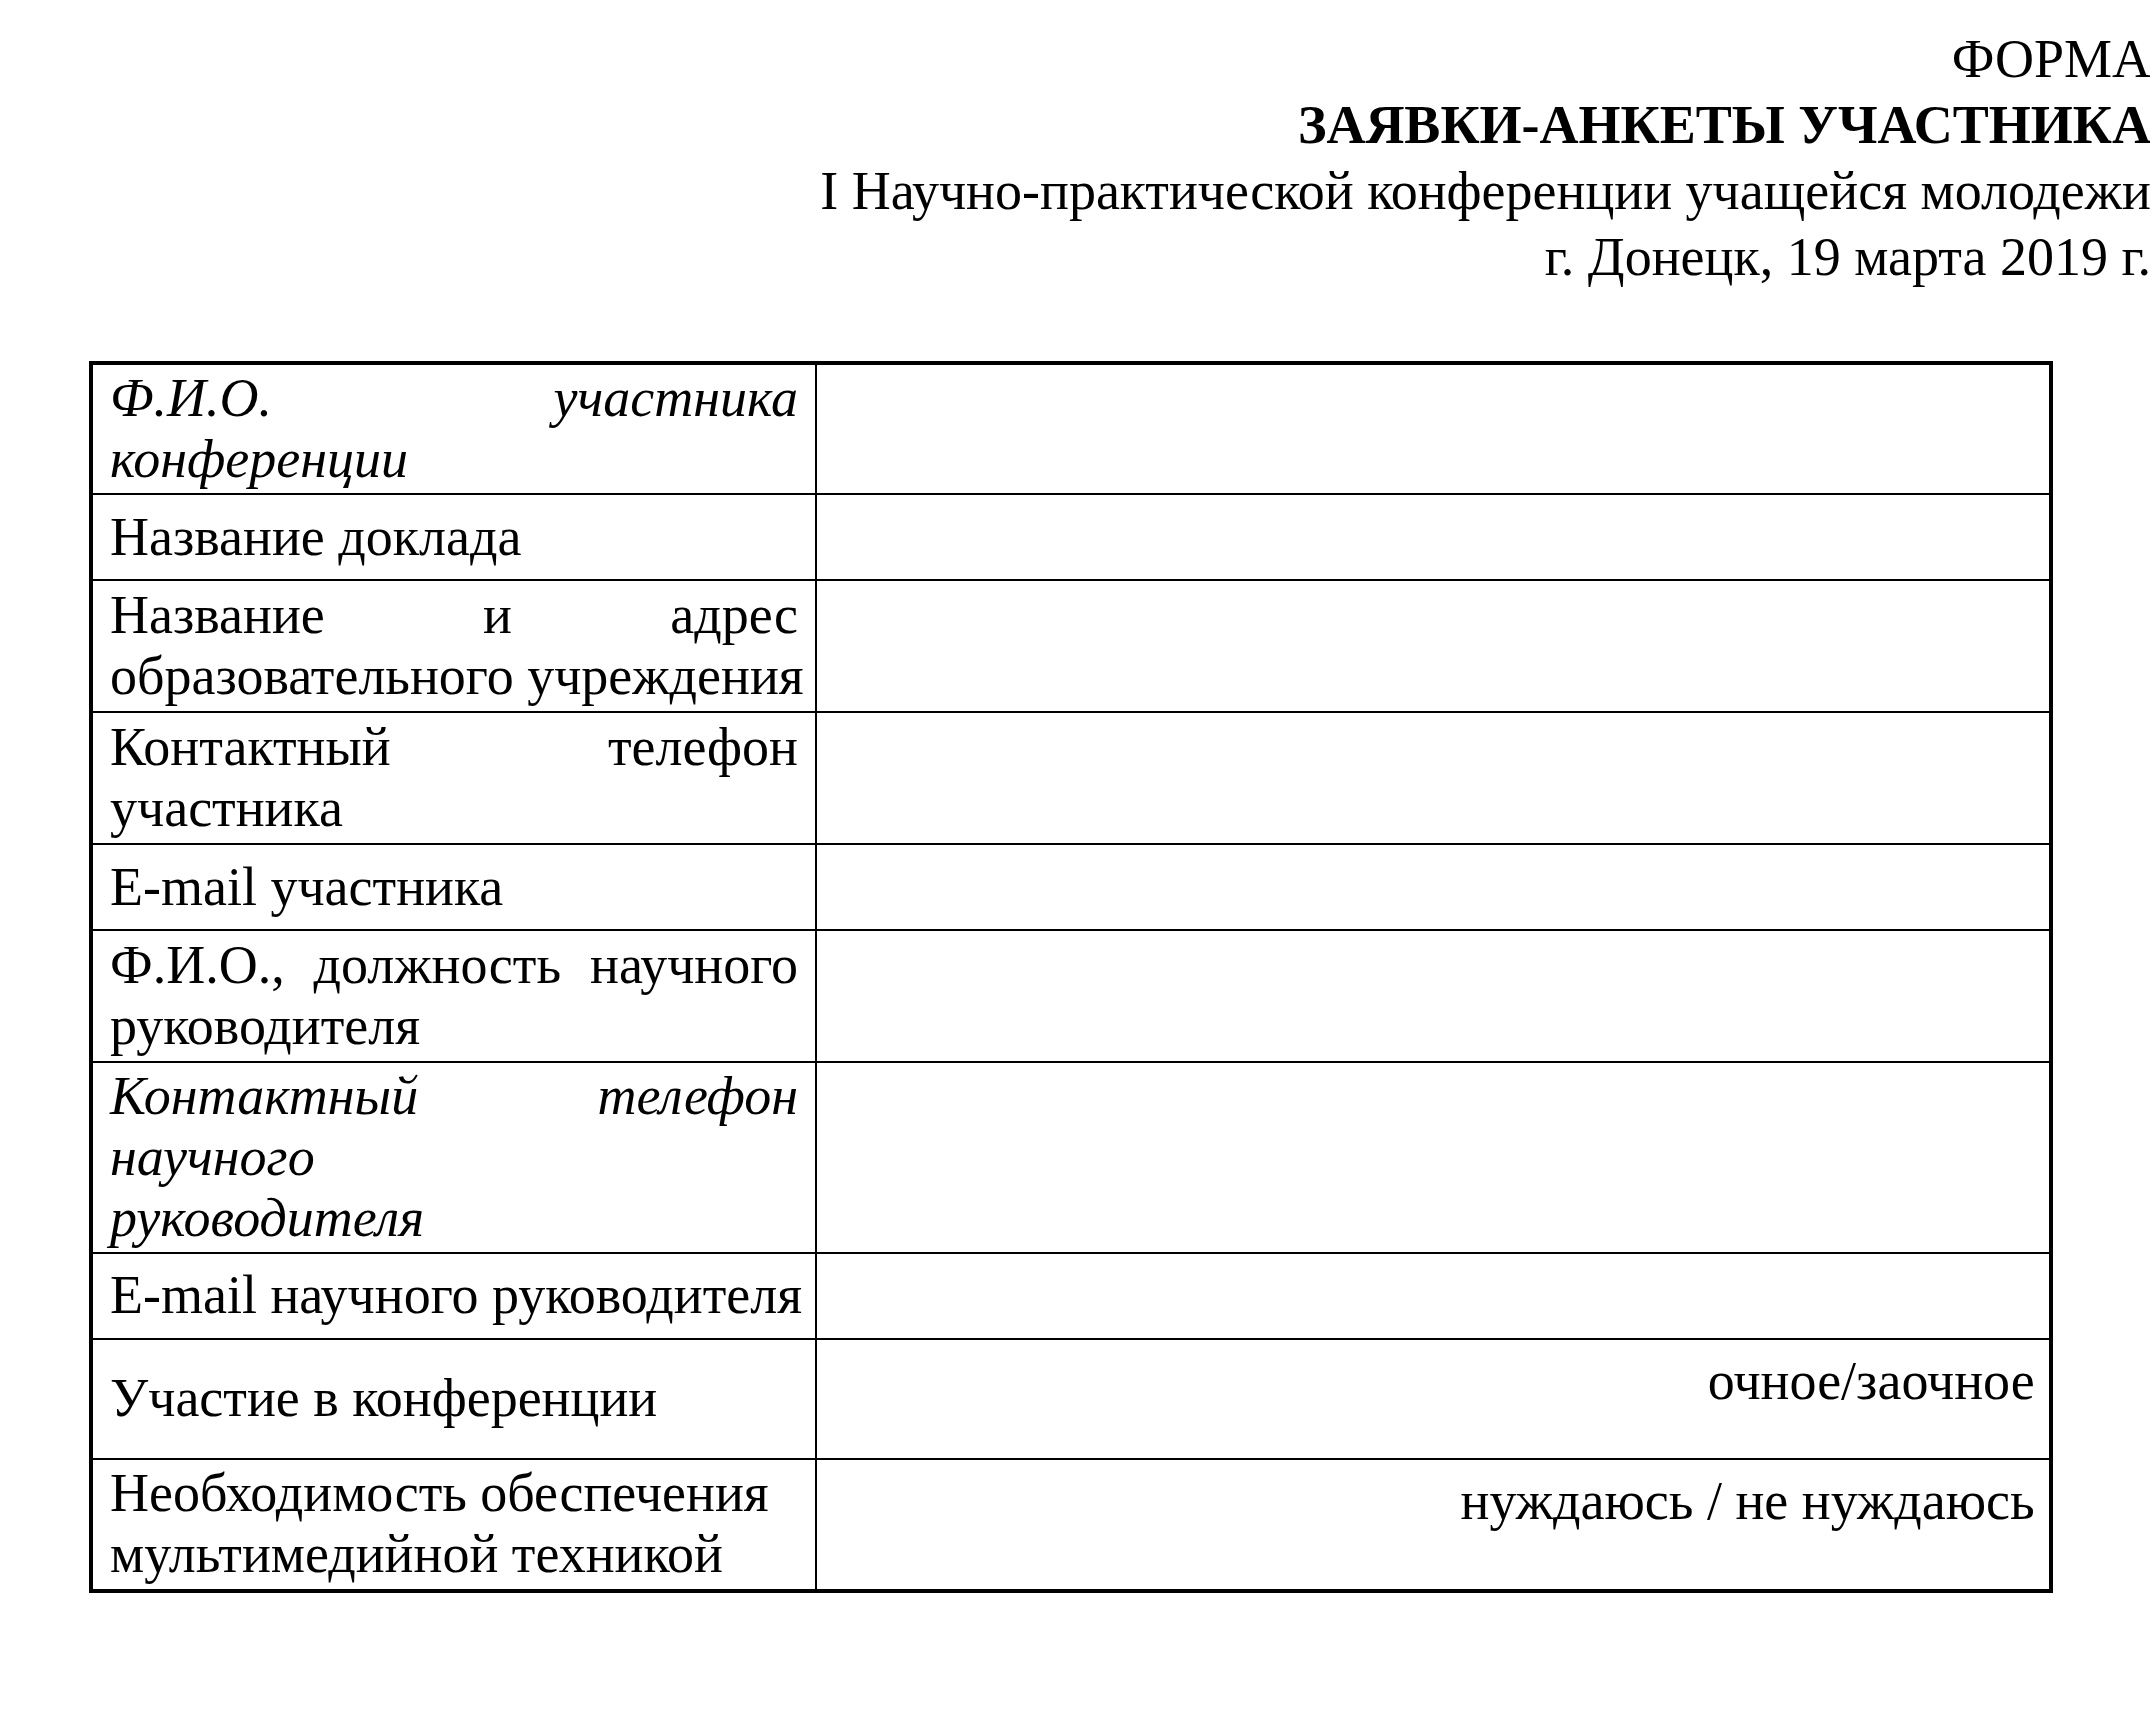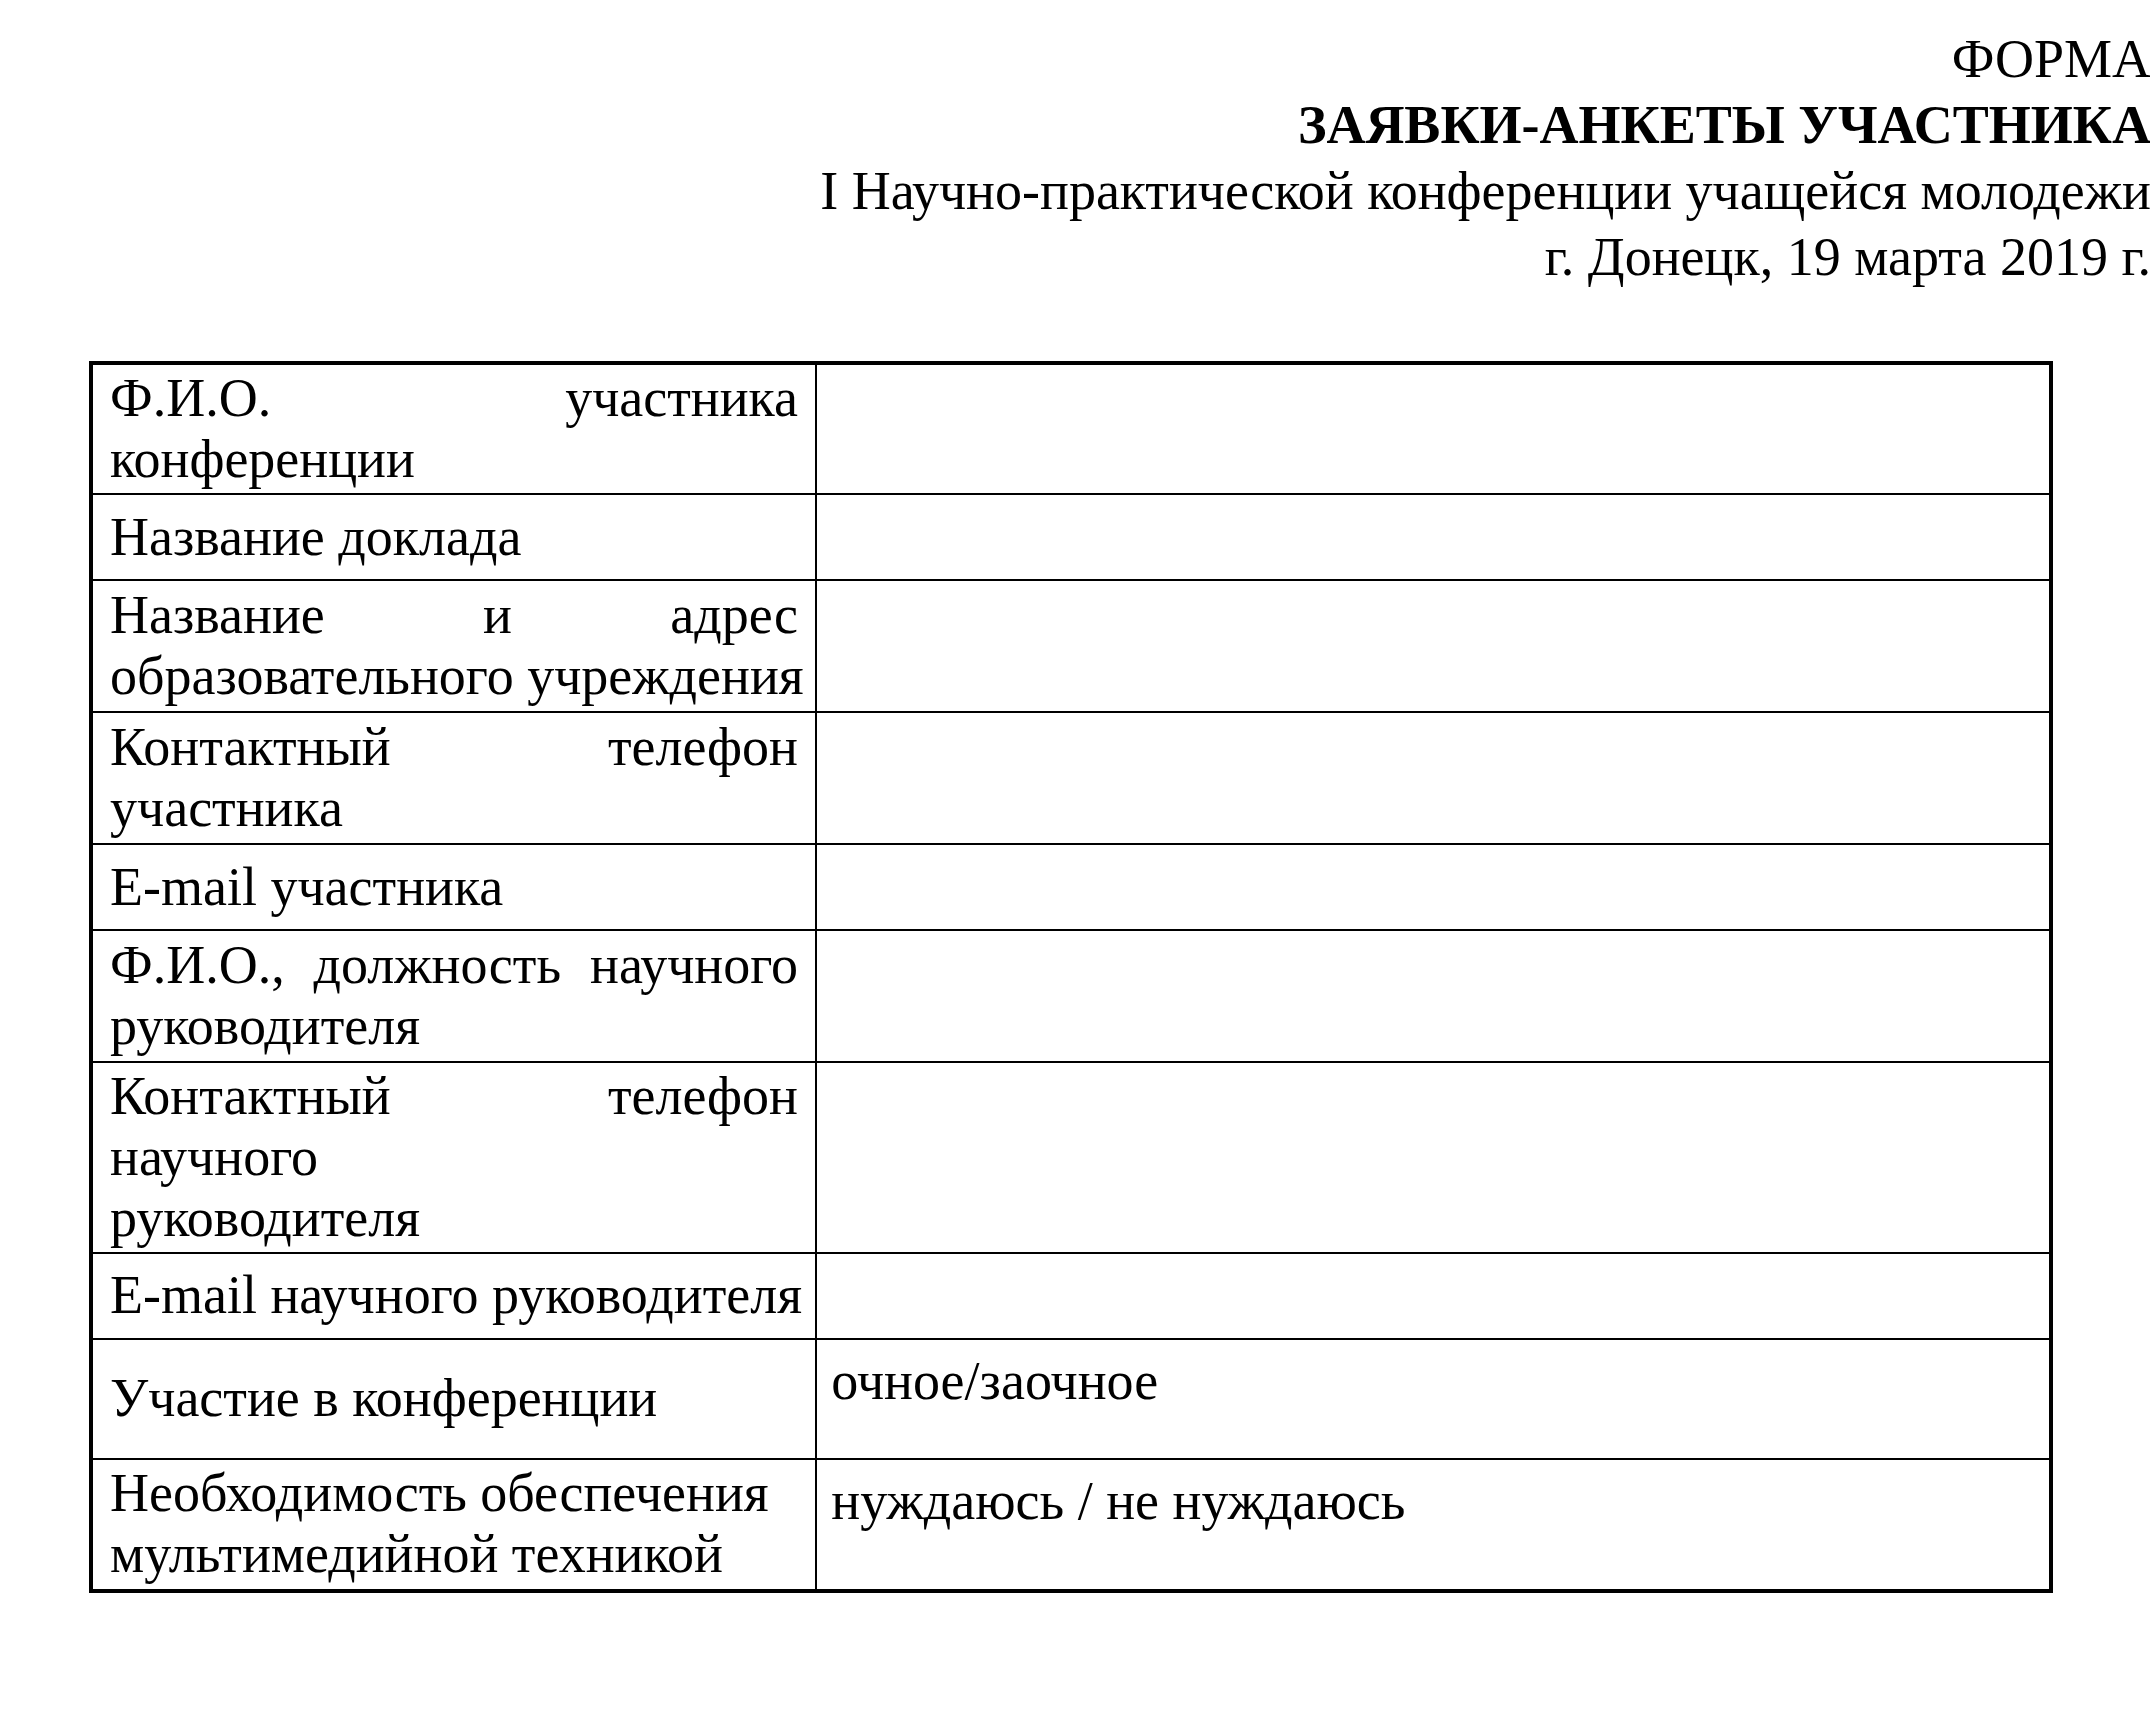--- a/index.html
+++ b/index.html
@@ -49,26 +49,26 @@
   td.label-cell .line {
     white-space: nowrap;
   }
   td.label-cell .spread {
     white-space: normal;
     text-align: justify;
     text-align-last: justify;
   }
   td.value-cell {
     vertical-align: top;
-    text-align: left;
+    text-align: right;
     padding: 11.4px 14.3px 2.9px 14.3px;
   }
   col.c1 { width: 725px; }
   col.c2 { width: 1235px; }
-  tr.h184 { height: 131px; }
+  tr.h184 { height: 131px; font-style: italic; }
   tr.h149 { height: 86px; }
   tr.h185 { height: 132px; }
   tr.h143 { height: 120px; }
 </style>
 </head>
 <body>
 
 <div class="page">
 
   <header class="doc-header">

